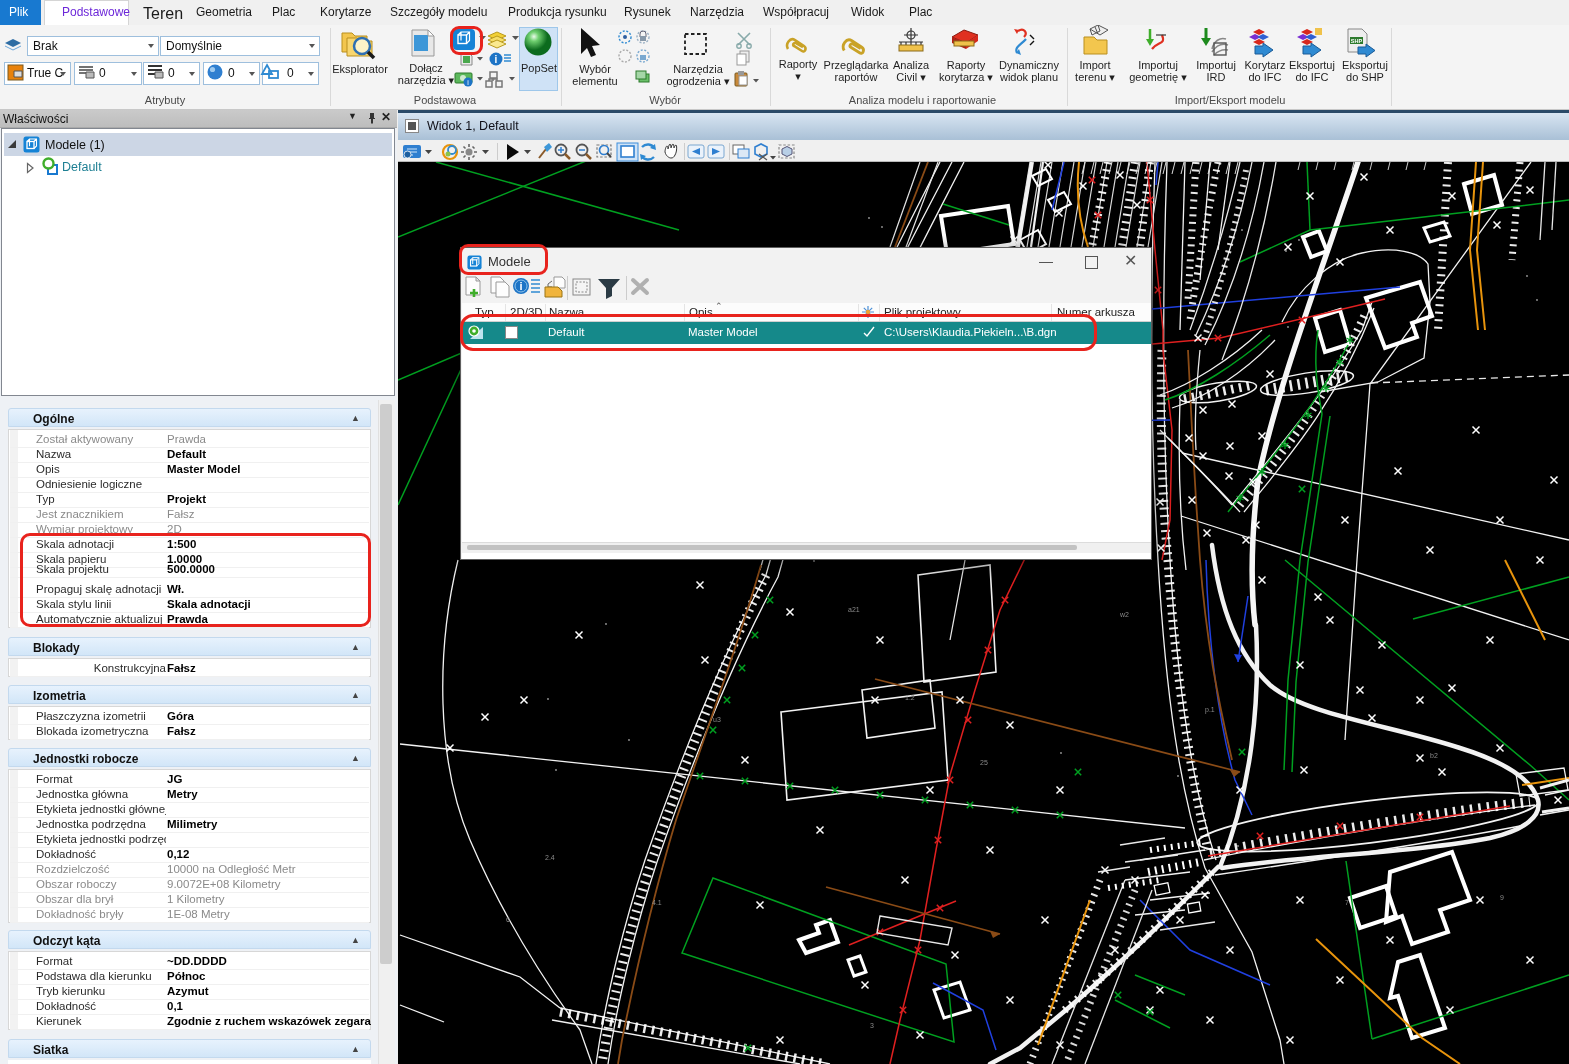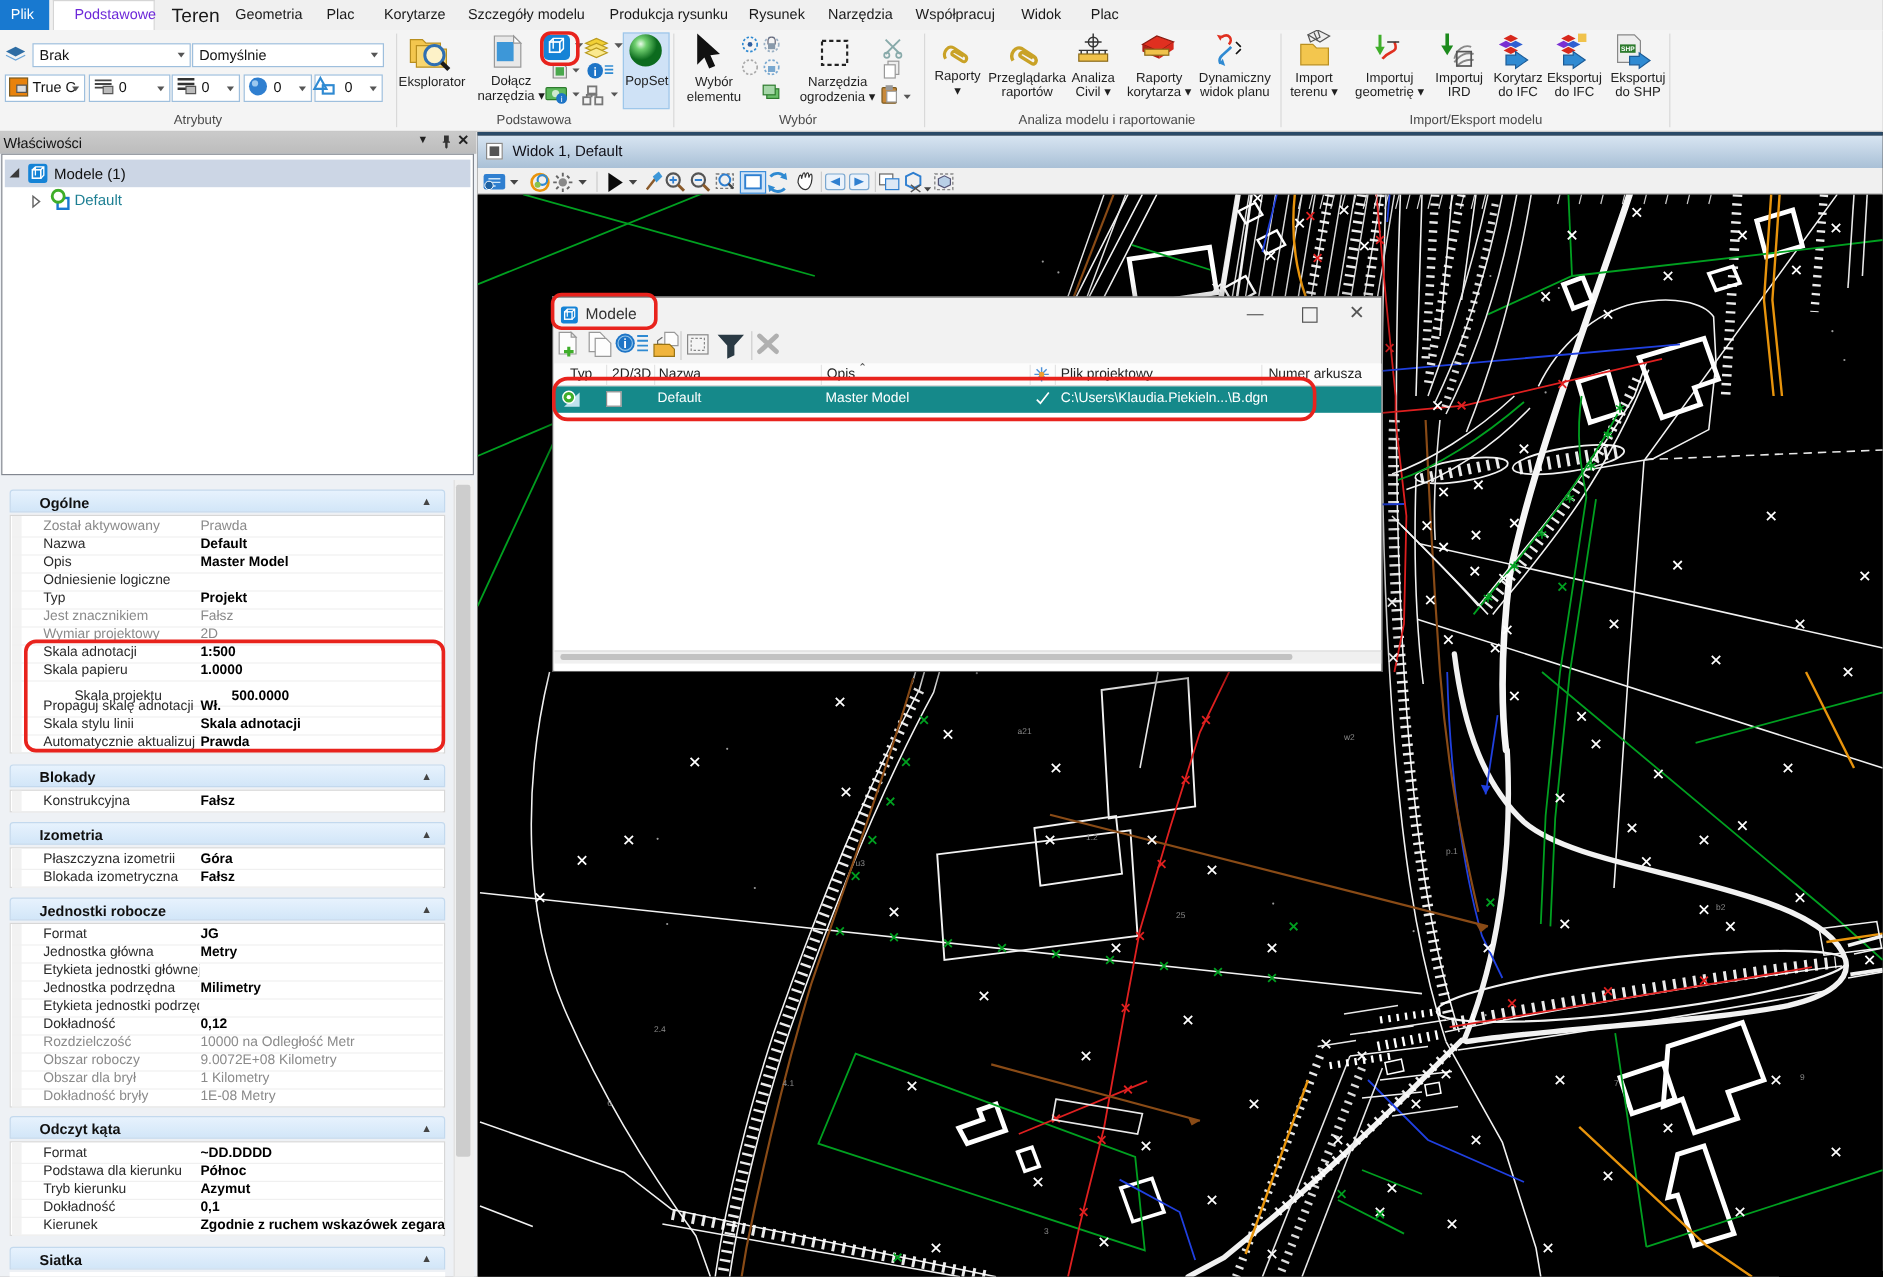--- a/index.html
+++ b/index.html
@@ -304,21 +304,21 @@
       <span class="v">2D</span>
     </div>
 <div class="prow" style="top:107px;">
       <span class="l">Skala adnotacji</span>
       <span class="v">1:500</span>
     </div>
 <div class="prow" style="top:122px;">
       <span class="l">Skala papieru</span>
       <span class="v">1.0000</span>
     </div>
-<div class="prow" style="top:143px;margin-left:26px;">
+<div class="prow" style="top:132px;">
       <span class="l">Skala projektu</span>
       <span class="v">500.0000</span>
     </div>
 <div class="prow" style="top:152px;">
       <span class="l">Propaguj skalę adnotacji</span>
       <span class="v">Wł.</span>
     </div>
 <div class="prow" style="top:167px;">
       <span class="l">Skala stylu linii</span>
       <span class="v">Skala adnotacji</span>
@@ -327,21 +327,21 @@
       <span class="l">Automatycznie aktualizuj pc</span>
       <span class="v">Prawda</span>
     </div>
 </div>
 <div class="sec-h" style="top:637px;">
     <span class="t">Blokady</span>
     <span class="ch">▲</span>
   </div>
 <div class="sec-b" style="top:658px;height:19px;">
     <div class="gut"></div>
-<div class="prow" style="top:2px;">
+<div class="prow" style="top:2px;text-align:right;">
       <span class="l">Konstrukcyjna</span>
       <span class="v">Fałsz</span>
     </div>
 </div>
 <div class="sec-h" style="top:685px;">
     <span class="t">Izometria</span>
     <span class="ch">▲</span>
   </div>
 <div class="sec-b" style="top:706px;height:34px;">
     <div class="gut"></div>

